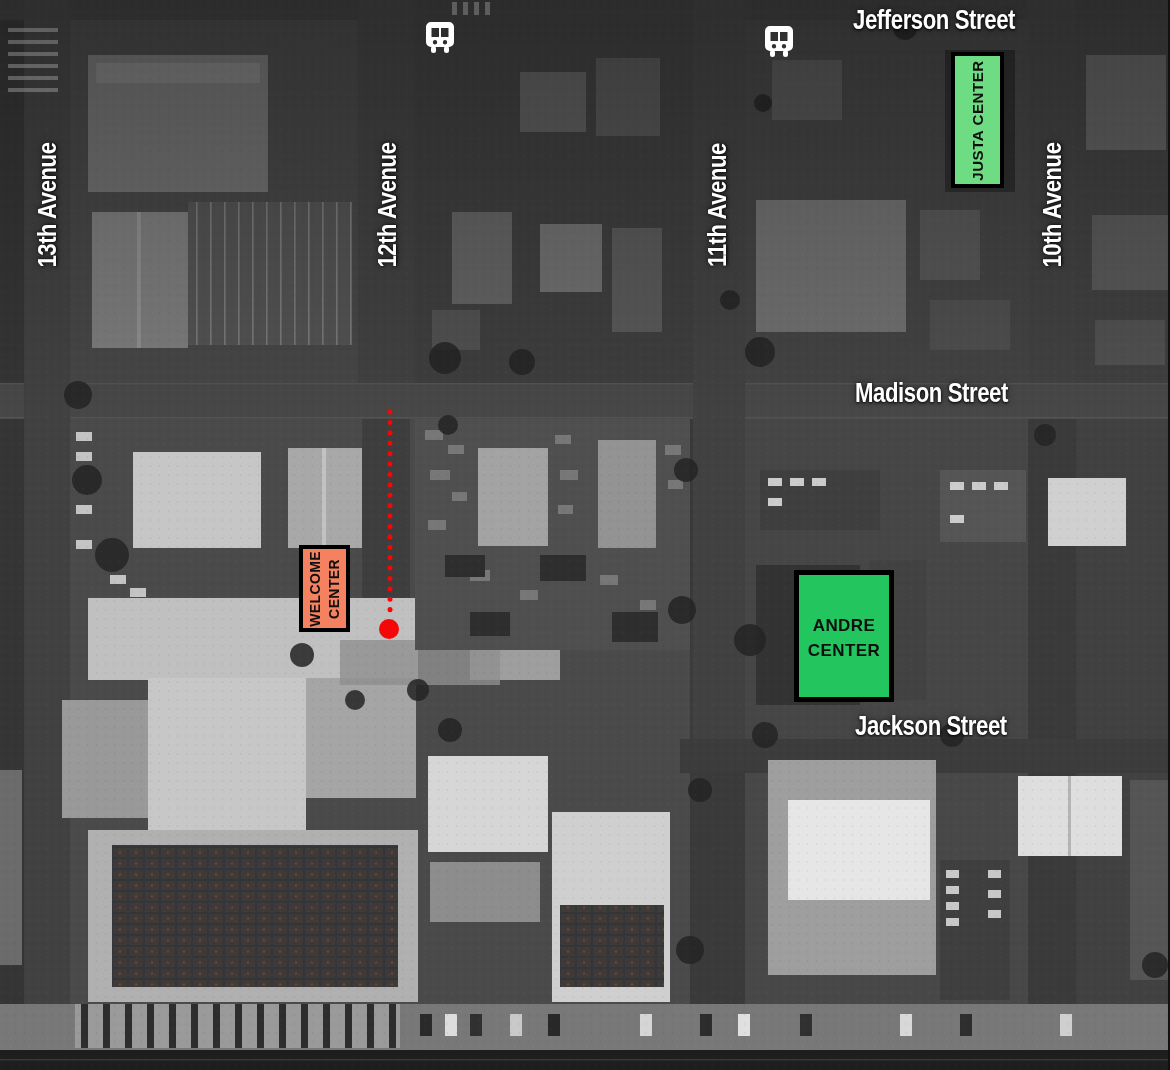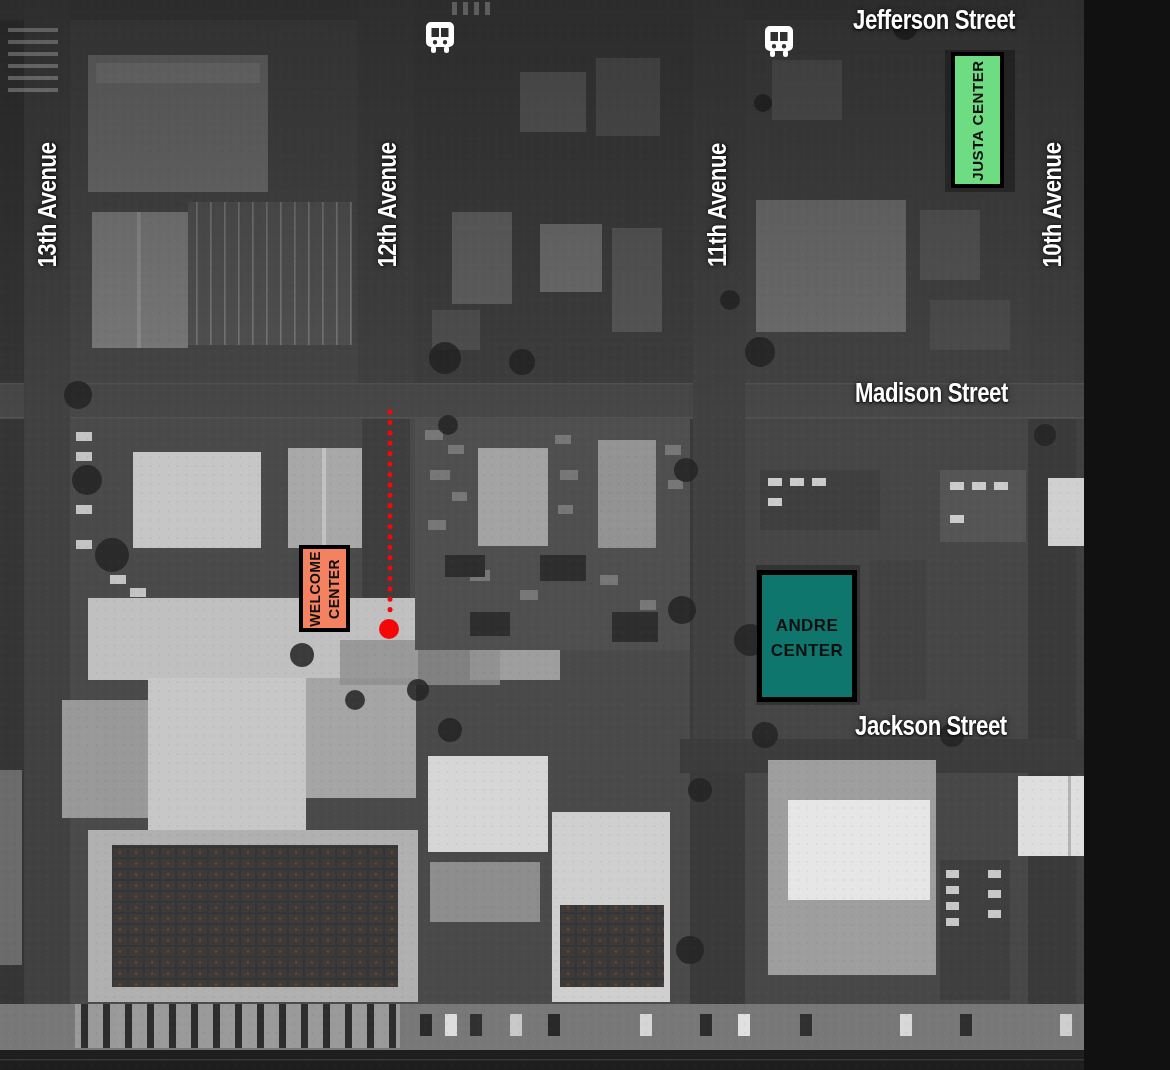--- a/index.html
+++ b/index.html
@@ -1,17 +1,17 @@
 <!DOCTYPE html>
 <html><head>
 <meta charset="utf-8">
 <style>
   html,body { margin:0; padding:0; background:#111; }
   .stage {
-    position:relative; width:1084px; height:1070px; overflow:hidden;
+    position:relative; width:1168px; height:1070px; overflow:hidden;
     background:#3a3a3a;
     font-family:"Liberation Sans", sans-serif;
   }
   .stage svg.basemap { position:absolute; left:0; top:0; }
 
   
   .street-label {
     position:absolute; color:#fff; font-weight:700; font-size:27px; line-height:1;
     letter-spacing:-0.5px; white-space:nowrap;
     transform:scaleX(0.82); transform-origin:left center;
@@ -300,21 +300,21 @@
     <span class="vtext">JUSTA CENTER</span>
   </div>
 
   <div class="hl-box box-welcome" style="background-color: rgb(244, 129, 95); border-color: rgb(0, 0, 0);">
     <span class="vtext">
       <span>WELCOME</span>
       <span>CENTER</span>
     </span>
   </div>
 
-  <div class="hl-box box-andre" style="background-color: #0f766e; border-color: rgb(0, 0, 0);">
+  <div class="hl-box box-andre" style="background-color: #22c55e; border-color: rgb(0, 0, 0); margin-left: 37px;">
     <span class="htext">
       <span>ANDRE</span>
       <span>CENTER</span>
     </span>
   </div>
 
   <svg class="route-svg" width="12" height="220" viewBox="0 0 12 220">
     <line x1="6" y1="8" x2="6" y2="210" stroke="#f60606" stroke-width="5" stroke-linecap="round" stroke-dasharray="0.1 10.3" style="stroke: rgb(246, 6, 6);"></line>
   </svg>
   <div class="route-endpoint" style="background-color: rgb(246, 6, 6);"></div>

